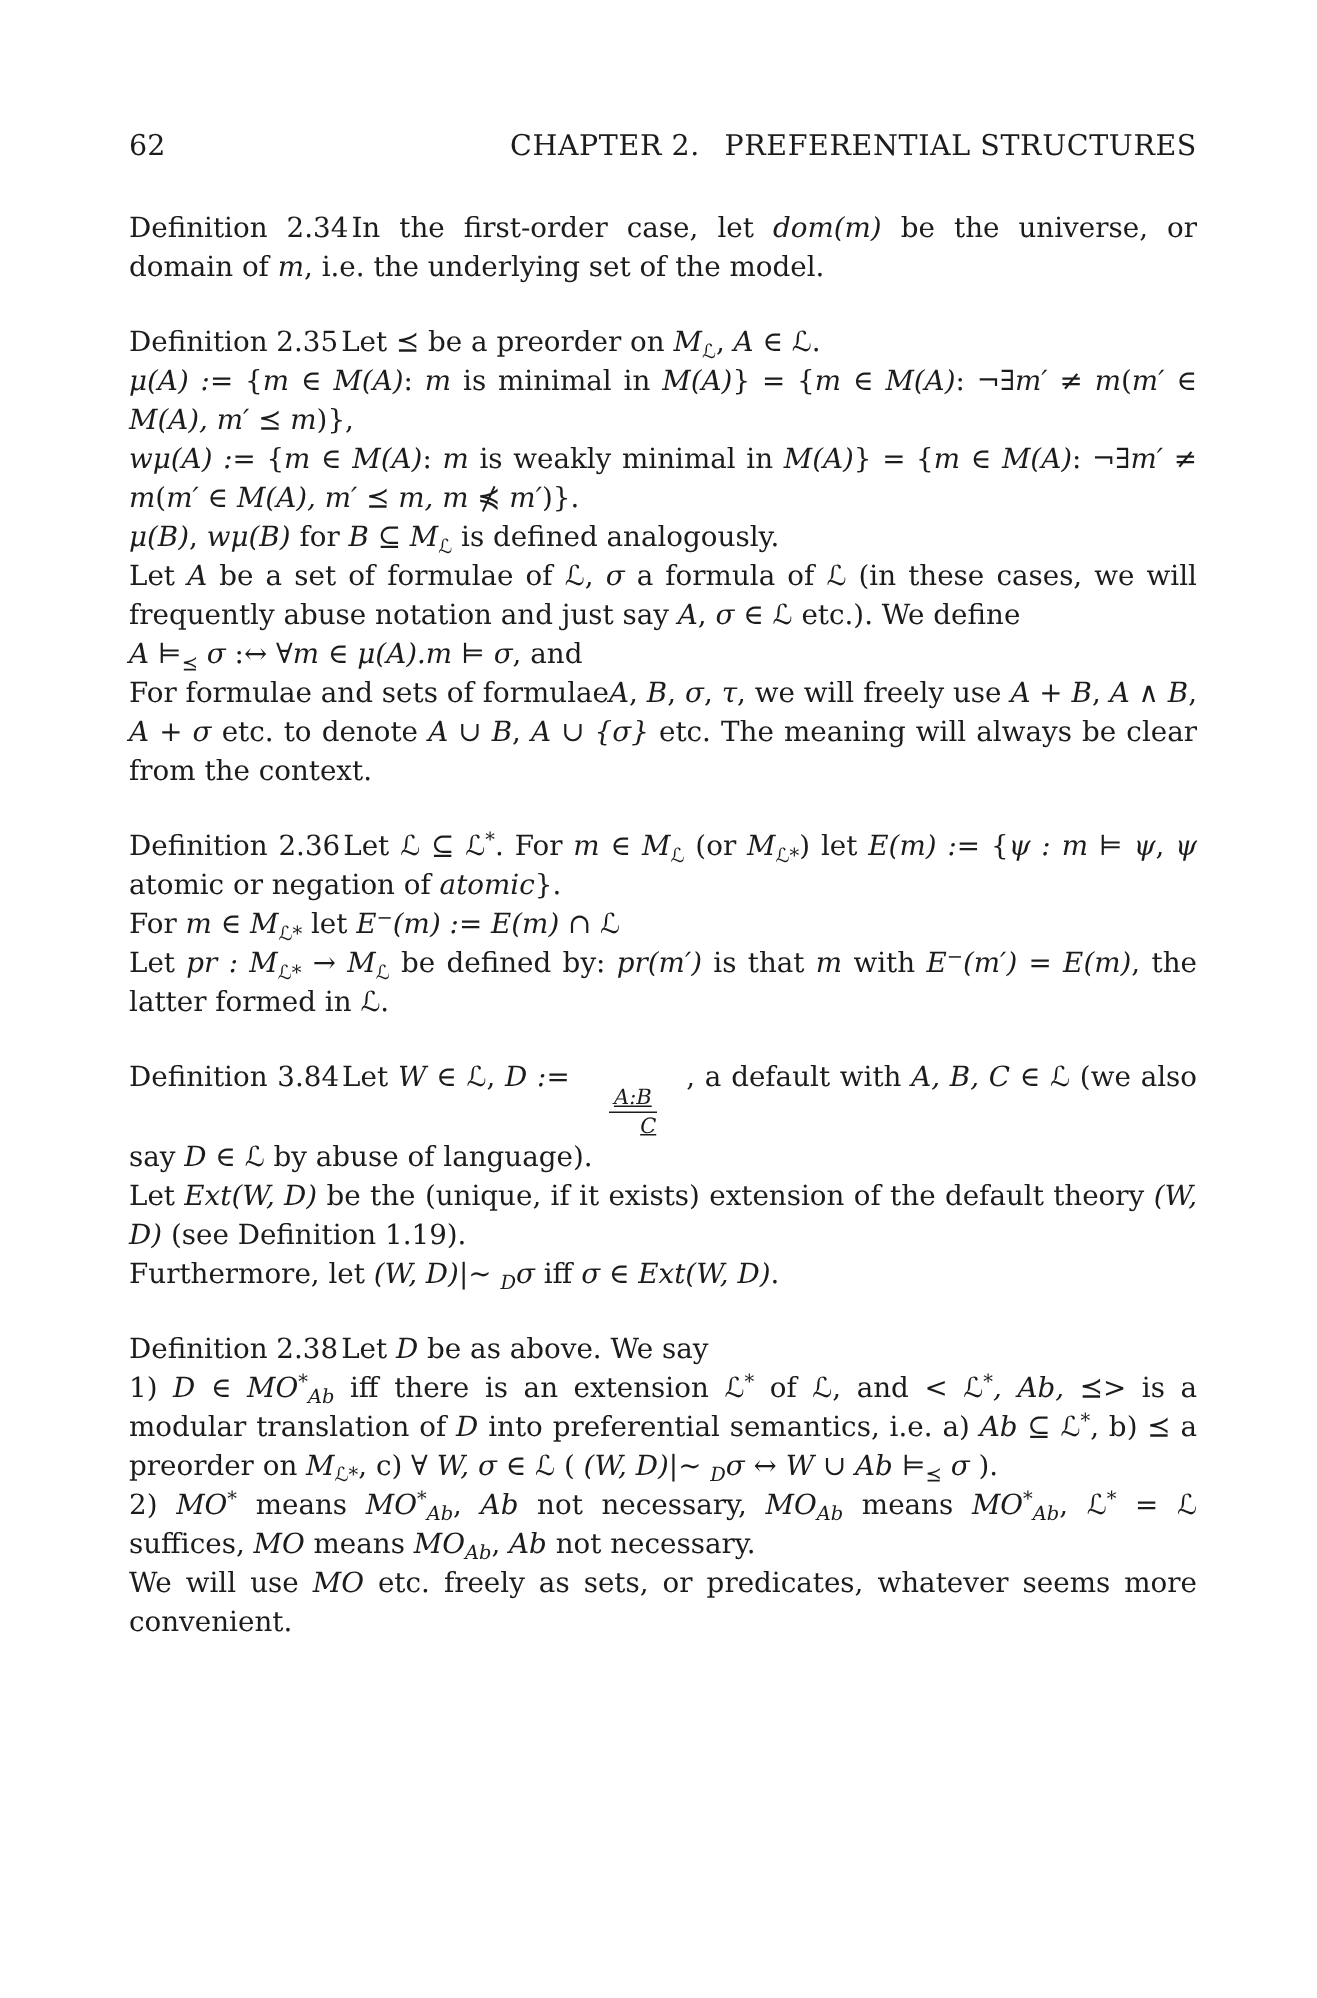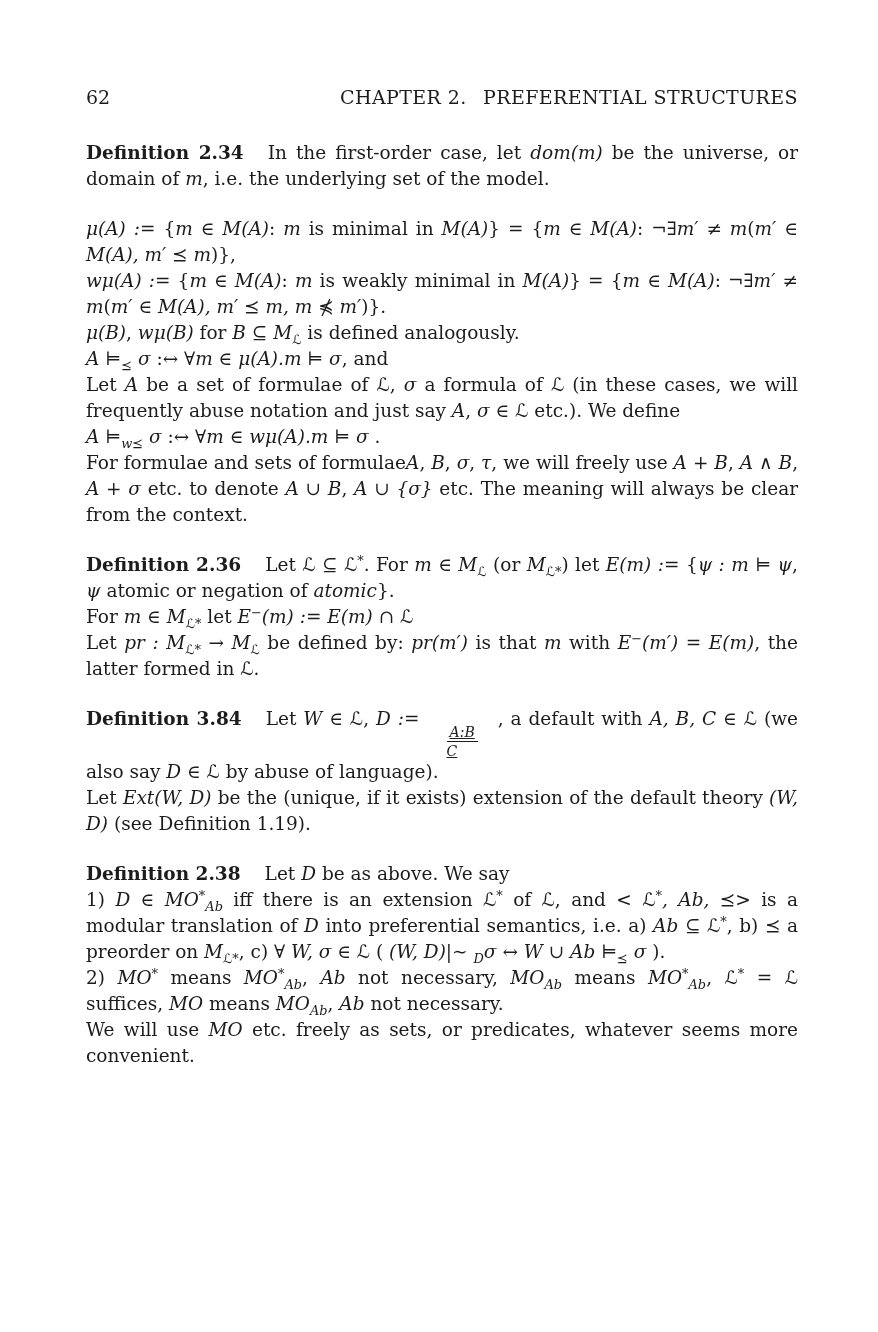--- a/index.html
+++ b/index.html
@@ -19,65 +19,66 @@
   .page-number{font-style:normal;}
   .chapter-title{letter-spacing:0.4px;}
   .content{
     position:absolute;top:140px;left:86px;width:712px;
     font-size:18.5px;line-height:26px;
     text-align:justify;
   }
   .block{margin:0 0 24px 0;}
   .block:last-child{margin-bottom:0;}
   .seg{margin:0;padding:0;}
-  .label{font-weight:bold;margin-right:24px;}
+  .label{font-weight:normal;margin-right:2px;}
   i{font-style:italic;}
   sub,sup{font-size:0.70em;line-height:0;}
   sub{vertical-align:-0.35em;}
   sup{vertical-align:0.45em;}
   .frac{
-    display:inline-flex;flex-direction:column;align-items:flex-start;
+    display:inline-flex;flex-direction:column;align-items:flex-end;
     vertical-align:-0.85em;line-height:1.15;font-size:0.76em;
     margin:0 20px;font-style:italic;text-decoration:underline;
   }
   .fnum{border-bottom:1.3px solid #1c1c1c;padding:0 3px 1px 3px;}
   .fden{padding-top:1px;}
 </style>
 </head>
 <body>
 
 <div class="page">
   <div class="running-header">
     <span class="page-number">62</span>
     <span class="chapter-title">CHAPTER 2.  PREFERENTIAL STRUCTURES</span>
   </div>
   <div class="content" id="content">
       <div class="block">
         <p class="seg"><b class="label">Definition 2.34</b>In the first-order case, let <i>dom(m)</i> be the universe, or domain of <i>m</i>, i.e. the underlying set of the model.</p>
       </div>
       <div class="block">
+        <p class="seg"><b class="label">Definition 2.35</b>Let ⪯ be a preorder on <i>M<sub>ℒ</sub></i>, <i>A ∈ ℒ</i>.</p>
         <p class="seg"><i>μ(A) :=</i> {<i>m ∈ M(A)</i>: <i>m</i> is minimal in <i>M(A)</i>} = {<i>m ∈ M(A)</i>: ¬∃<i>m′ ≠ m</i>(<i>m′ ∈ M(A), m′ ⪯ m</i>)},</p>
         <p class="seg"><i>wμ(A) :=</i> {<i>m ∈ M(A)</i>: <i>m</i> is weakly minimal in <i>M(A)</i>} = {<i>m ∈ M(A)</i>: ¬∃<i>m′</i> ≠ <i>m</i>(<i>m′ ∈ M(A), m′ ⪯ m, m ⋠ m′</i>)}.</p>
         <p class="seg"><i>μ(B)</i>, <i>wμ(B)</i> for <i>B ⊆ M<sub>ℒ</sub></i> is defined analogously.</p>
+        <p class="seg">Let <i>A</i> be a set of formulae of <i>ℒ</i>, <i>σ</i> a formula of <i>ℒ</i> (in these cases, we will frequently abuse notation and just say <i>A</i>, <i>σ ∈ ℒ</i> etc.). We define</p>
         <p class="seg"><i>A ⊨<sub>⪯</sub> σ</i> :↔ <i>∀m ∈ μ(A).m ⊨ σ</i>, and</p>
-        <p class="seg">Let <i>A</i> be a set of formulae of <i>ℒ</i>, <i>σ</i> a formula of <i>ℒ</i> (in these cases, we will frequently abuse notation and just say <i>A</i>, <i>σ ∈ ℒ</i> etc.). We define</p>
-        <p class="seg"><i>A ⊨<sub>w⪯</sub> σ</i> :↔ <i>∀m ∈ wμ(A).m ⊨ σ</i> .</p>
         <p class="seg">For formulae and sets of formulae<i>A</i>, <i>B</i>, <i>σ</i>, <i>τ</i>, we will freely use <i>A + B</i>, <i>A ∧ B</i>, <i>A + σ</i> etc. to denote <i>A ∪ B</i>, <i>A ∪ {σ}</i> etc. The meaning will always be clear from the context.</p>
       </div>
       <div class="block">
         <p class="seg"><b class="label">Definition 2.36</b>Let <i>ℒ ⊆ ℒ<sup>*</sup></i>. For <i>m ∈ M<sub>ℒ</sub></i> (or <i>M<sub>ℒ*</sub></i>) let <i>E(m) :=</i> {<i>ψ : m ⊨ ψ</i>, <i>ψ</i> atomic or negation of <i>atomic</i>}.</p>
         <p class="seg">For <i>m ∈ M<sub>ℒ*</sub></i> let <i>E<sup>−</sup>(m) := E(m) ∩ ℒ</i></p>
         <p class="seg">Let <i>pr : M<sub>ℒ*</sub> → M<sub>ℒ</sub></i> be defined by: <i>pr(m′)</i> is that <i>m</i> with <i>E<sup>−</sup>(m′) = E(m)</i>, the latter formed in <i>ℒ</i>.</p>
       </div>
       <div class="block">
         <p class="seg"><b class="label">Definition 3.84</b>Let <i>W ∈ ℒ</i>, <i>D :=</i> <span class="frac">
             <span class="fnum">A:B</span>
             <span class="fden">C</span>
           </span>, a default with <i>A, B, C ∈ ℒ</i> (we also say <i>D ∈ ℒ</i> by abuse of language).</p>
         <p class="seg">Let <i>Ext(W, D)</i> be the (unique, if it exists) extension of the default theory <i>(W, D)</i> (see Definition 1.19).</p>
+        <p class="seg">Furthermore, let <i>(W, D)</i>|∼ <i><sub>D</sub>σ</i> iff <i>σ ∈ Ext(W, D)</i>.</p>
       </div>
       <div class="block">
         <p class="seg"><b class="label">Definition 2.38</b>Let <i>D</i> be as above. We say</p>
         <p class="seg">1) <i>D ∈ MO<sup>*</sup><sub>Ab</sub></i> iff there is an extension <i>ℒ<sup>*</sup></i> of <i>ℒ</i>, and &lt; <i>ℒ<sup>*</sup>, Ab, ⪯</i>&gt; is a modular translation of <i>D</i> into preferential semantics, i.e. a) <i>Ab ⊆ ℒ<sup>*</sup></i>, b) ⪯ a preorder on <i>M<sub>ℒ*</sub></i>, c) ∀ <i>W, σ ∈ ℒ</i> ( <i>(W, D)</i>|∼ <i><sub>D</sub>σ</i> ↔ <i>W ∪ Ab ⊨<sub>⪯</sub> σ</i> ).</p>
         <p class="seg">2) <i>MO<sup>*</sup></i> means <i>MO<sup>*</sup><sub>Ab</sub></i>, <i>Ab</i> not necessary, <i>MO<sub>Ab</sub></i> means <i>MO<sup>*</sup><sub>Ab</sub></i>, <i>ℒ<sup>*</sup> = ℒ</i> suffices, <i>MO</i> means <i>MO<sub>Ab</sub></i>, <i>Ab</i> not necessary.</p>
         <p class="seg">We will use <i>MO</i> etc. freely as sets, or predicates, whatever seems more convenient.</p>
       </div>
     </div>
 </div>
 

